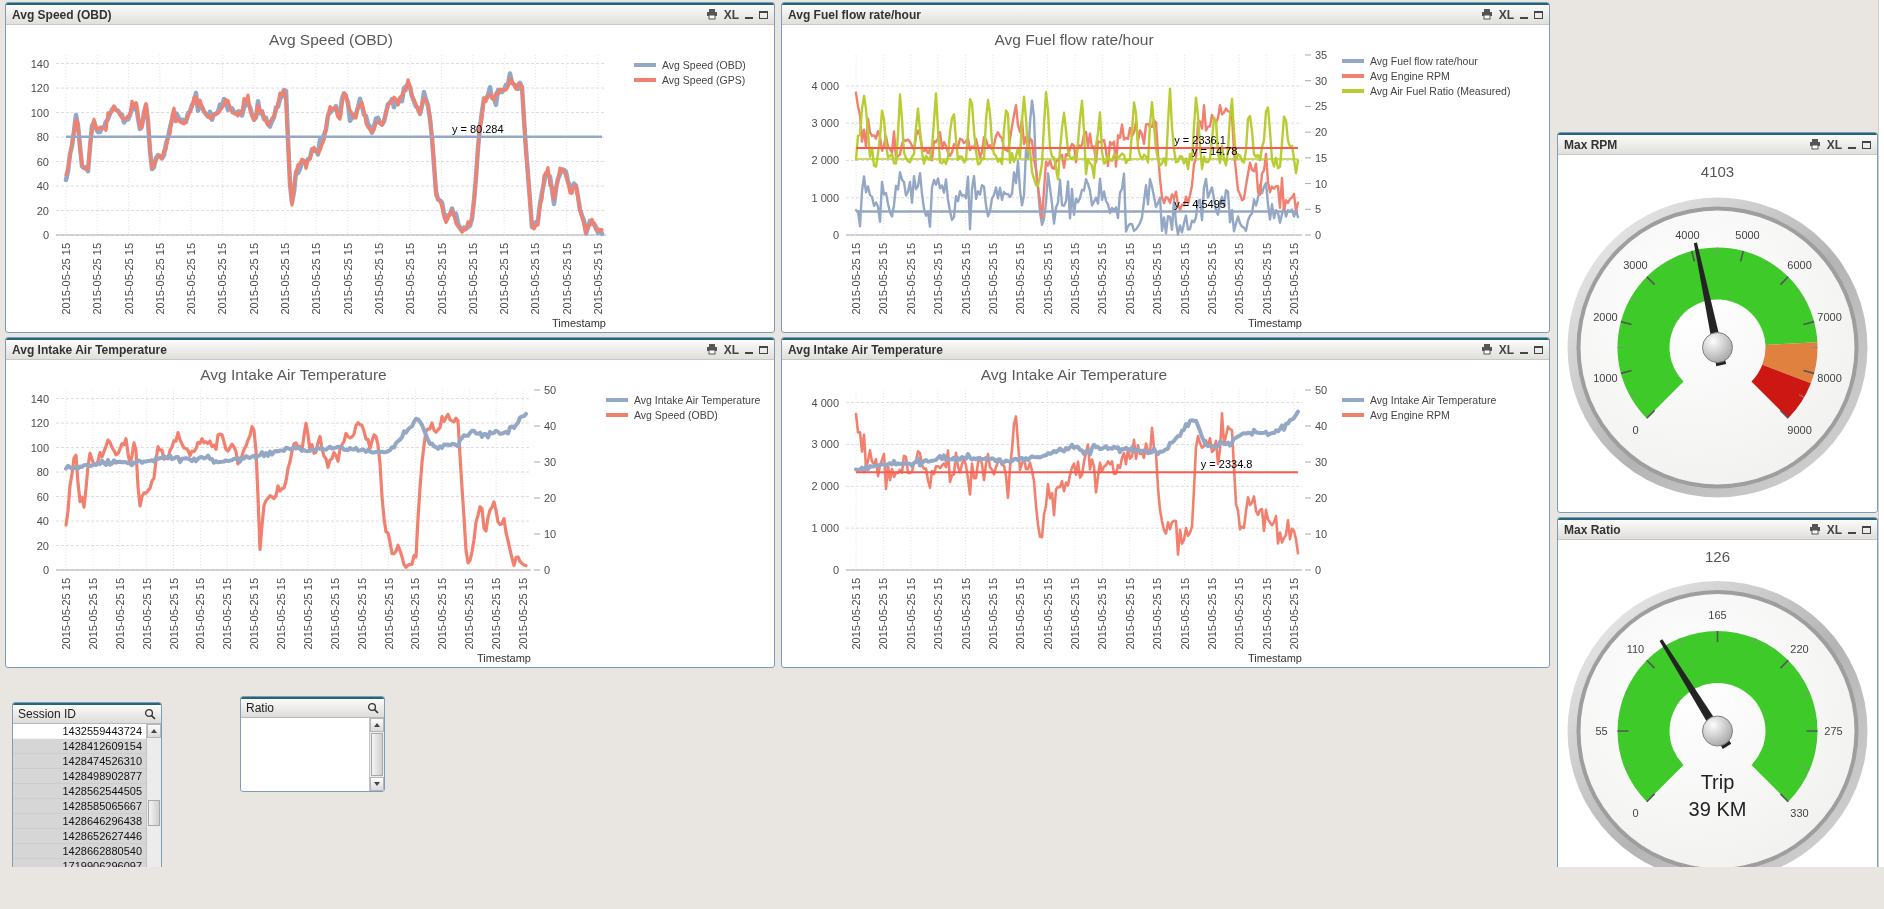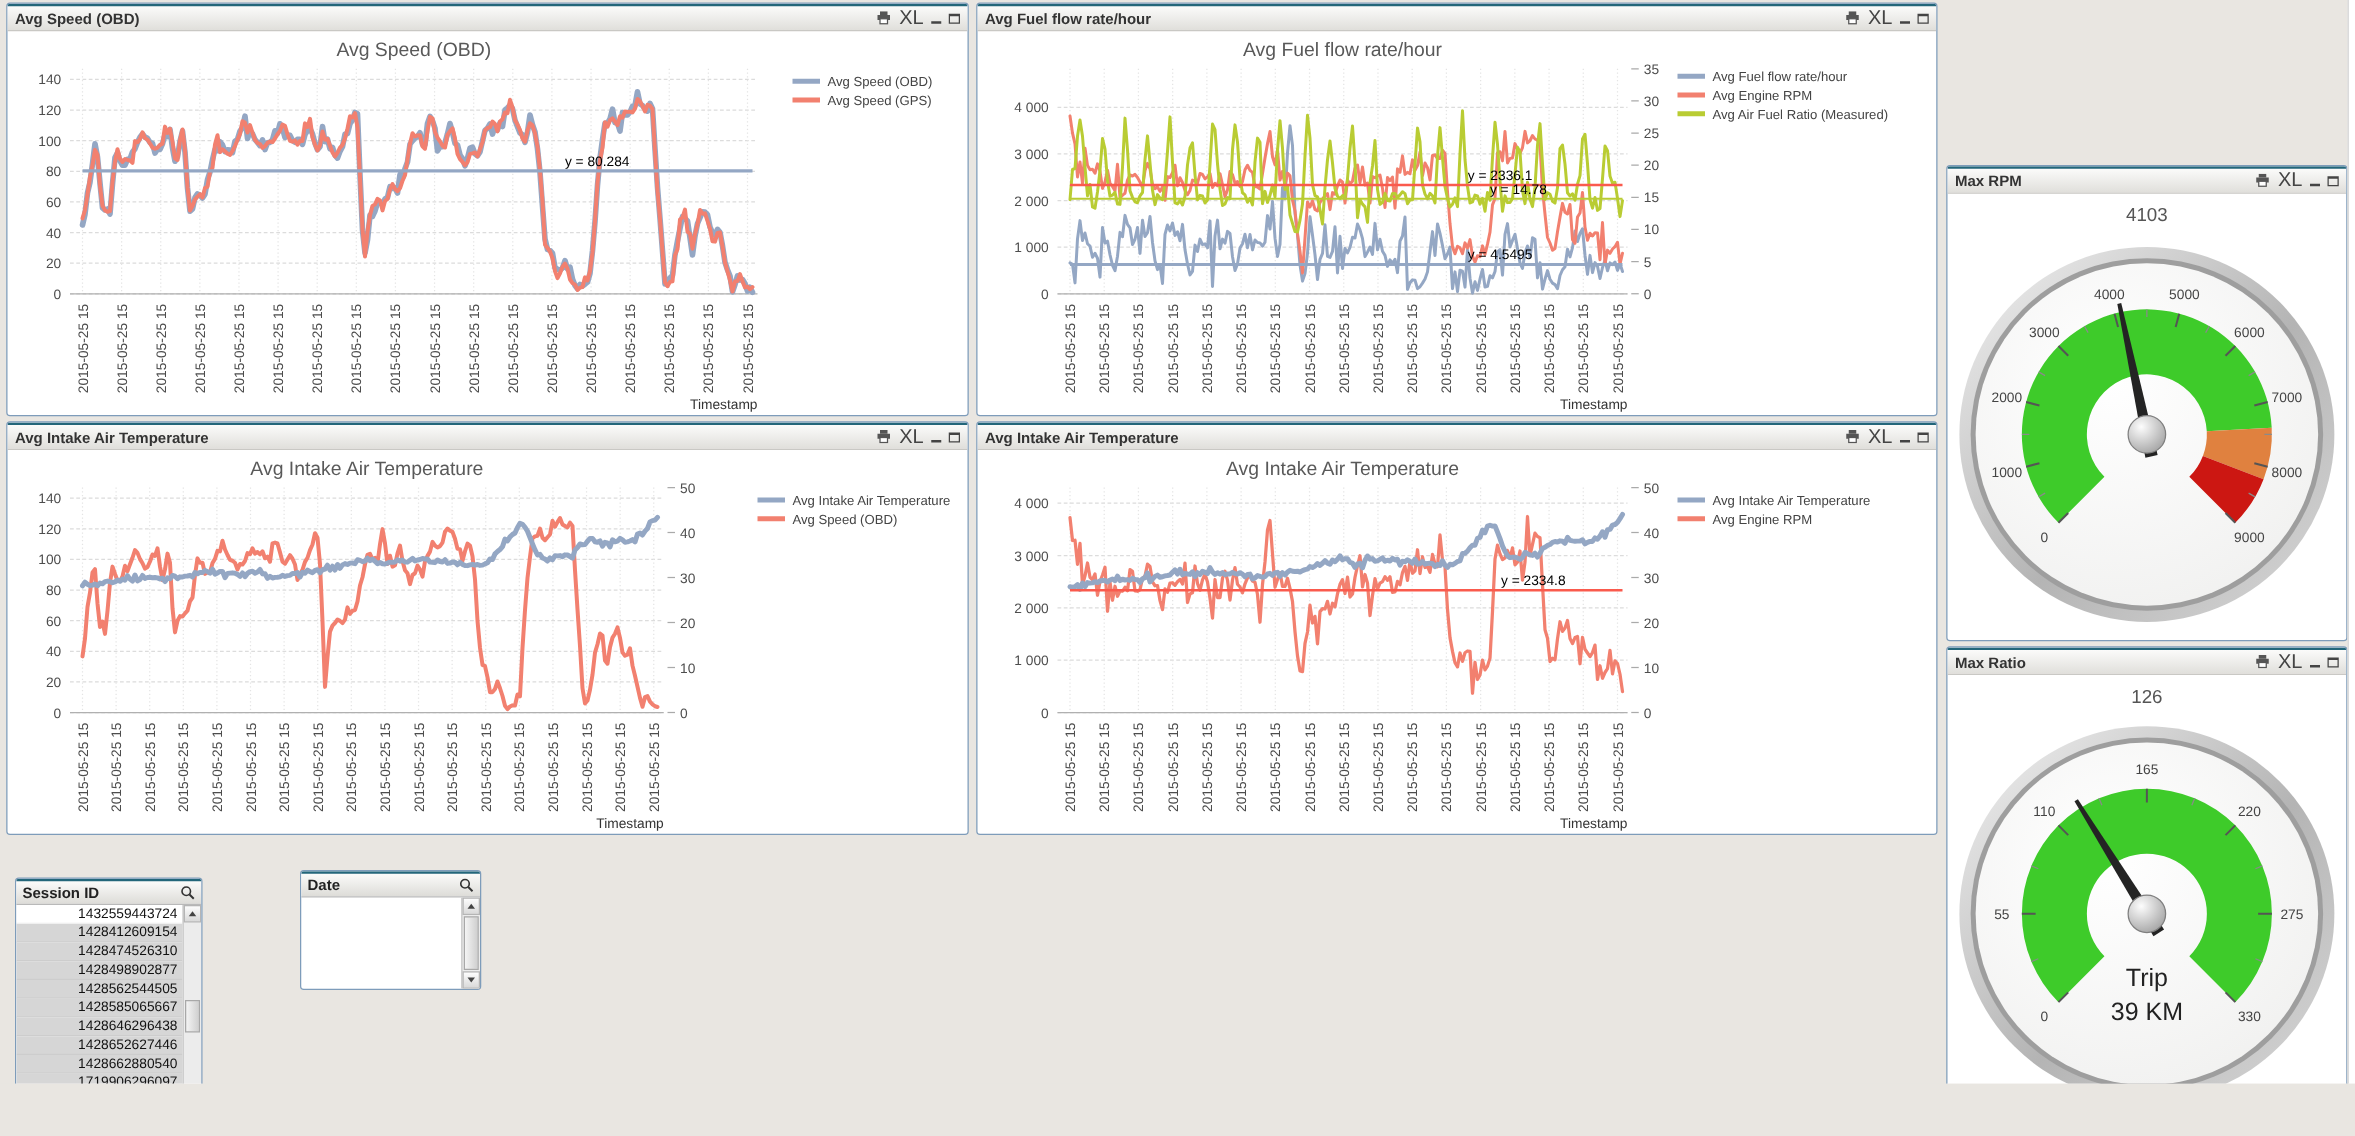--- a/index.html
+++ b/index.html
@@ -3,38 +3,38 @@
 <meta charset="utf-8">
 <style>
 *{margin:0;padding:0;box-sizing:border-box}
 html,body{background:#e9e6e1}
 body{font-family:"Liberation Sans",sans-serif}
 #stage{position:relative;width:1884px;height:867px;background:#e9e6e1;overflow:hidden}
 .panel{position:absolute;background:#fff;border:1px solid #7e9cba;border-radius:3px;overflow:hidden}
 .caption{height:22px;background:linear-gradient(#fbfbfa,#e0dfdb);border-top:2px solid #23667a;border-bottom:1px solid #c9c8c4;display:flex;align-items:center;padding:0 6px}
 .cap-title{font-size:12px;font-weight:bold;color:#333;flex:1;white-space:nowrap;overflow:hidden}
 .cap-icons{display:flex;align-items:center;gap:6px}
-.ic-xl{font-size:16px;font-weight:normal;color:#444;line-height:10px}
+.ic-xl{font-size:12px;font-weight:bold;color:#444;line-height:10px}
 .ic-min{width:8px;height:8px;border-bottom:2px solid #444}
 .ic-max{width:9px;height:8px;border:1px solid #444;border-top:2px solid #444}
 svg{display:block}
 svg text{font-family:"Liberation Sans",sans-serif}
 .c-title{font-size:15.5px;fill:#595959}
 .tick{font-size:11px;fill:#4d4d4d}
 .grid{stroke:#dcdcdc;stroke-dasharray:3 2}
 .gridv{stroke:#e4e4e4;stroke-dasharray:1 2}
 .xtitle{font-size:11px;fill:#333}
 .ref-label{font-size:11px;fill:#000}
 .legend{font-size:10.5px;fill:#444}
 .g-value{font-size:15px;fill:#555}
 .g-tick{font-size:11px;fill:#444}
 .g-center{font-size:20px;fill:#222}
 .listbox{position:absolute;background:#fff;border:1px solid #7e9cba;border-radius:3px;overflow:hidden}
 .lb-caption{height:21px;background:linear-gradient(#fbfbfa,#dddcd8);border-top:2px solid #23667a;border-bottom:1px solid #b9b9b9;display:flex;align-items:center;padding:0 5px}
-.lb-title{font-size:12px;font-weight:bold;color:#222;flex:1}
+.lb-title{font-size:12px;font-weight:normal;color:#222;flex:1}
 .lb-body{position:absolute;top:21px;left:0;right:15px;bottom:0;overflow:hidden}
 .lb-row{height:15px;line-height:15px;font-size:11px;color:#111;text-align:right;padding-right:4px;white-space:nowrap;border-bottom:1px solid rgba(0,0,0,0.04)}
 .lb-row.excluded{background:#d6d6d6}
 .lb-row.possible{background:#fff}
 .lb-row.selected{background:#00df00}
 .scrollbar{position:absolute;top:21px;right:0;bottom:0;width:15px;background:#ececec;border-left:1px solid #c4c4c4}
 .sb-btn{position:absolute;left:0;right:0;height:14px;background:linear-gradient(#fdfdfd,#d9d9d9);border:1px solid #b5b5b5;display:flex;align-items:center;justify-content:center}
 .sb-btn.up{top:0}.sb-btn.down{bottom:0}
 .tri-up{width:0;height:0;border-left:3px solid transparent;border-right:3px solid transparent;border-bottom:4px solid #444}
 .tri-down{width:0;height:0;border-left:3px solid transparent;border-right:3px solid transparent;border-top:4px solid #444}
@@ -574,21 +574,21 @@
     <div class="scrollbar">
       <div class="sb-btn up">
           <span class="tri-up"></span>
         </div>
       <div class="sb-thumb" style="top:76px;height:26px"></div>
     </div>
   </div>
 
   <div class="listbox" style="left:240px;top:696px;width:145px;height:96px">
     <div class="lb-caption">
-      <span class="lb-title">Date</span>
+      <span class="lb-title">Ratio</span>
       <span>
           <svg width="12" height="12">
             <circle cx="5" cy="5" r="3.4" fill="none" stroke="#333" stroke-width="1.3"></circle>
             <line x1="7.6" y1="7.6" x2="11" y2="11" stroke="#333" stroke-width="1.6"></line>
           </svg>
         </span>
     </div>
     <div class="scrollbar">
       <div class="sb-btn up">
           <span class="tri-up"></span>

